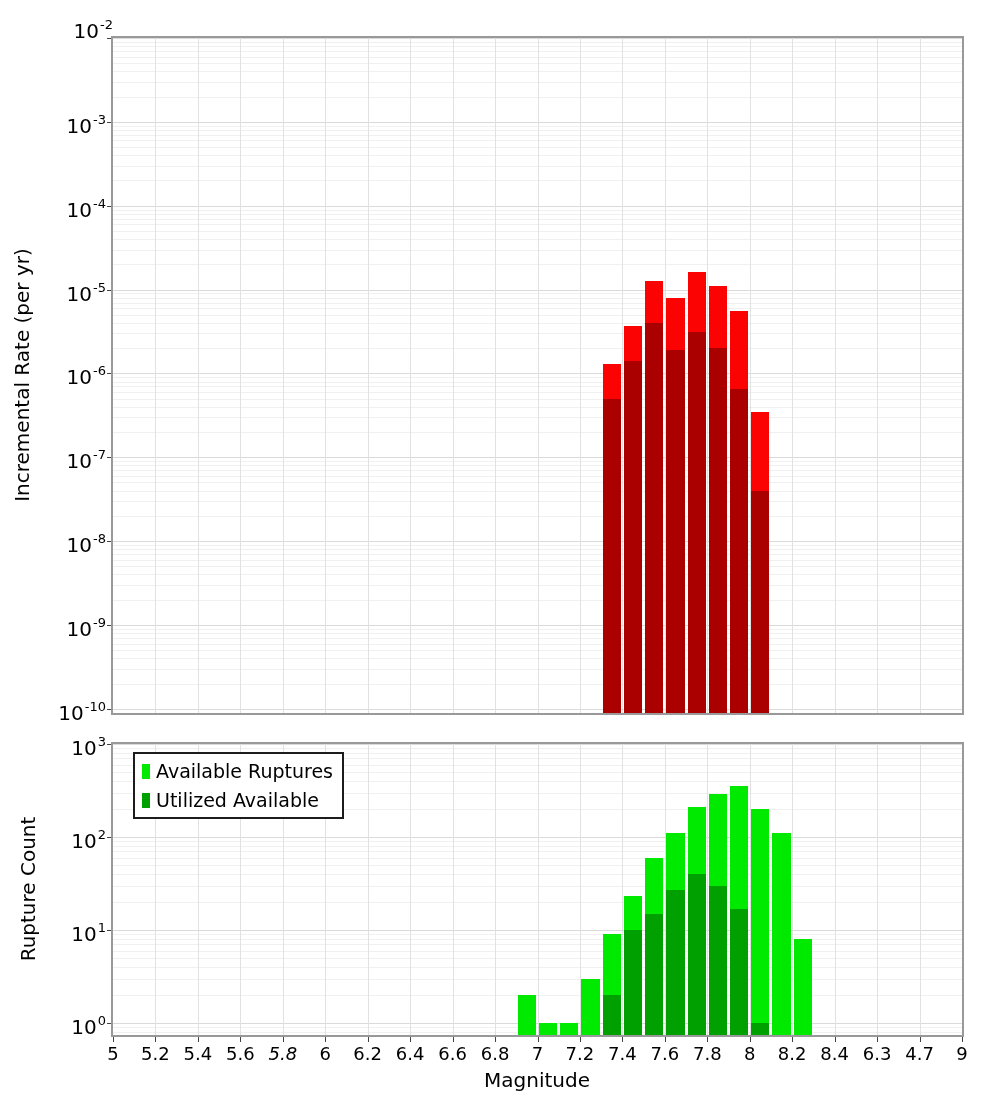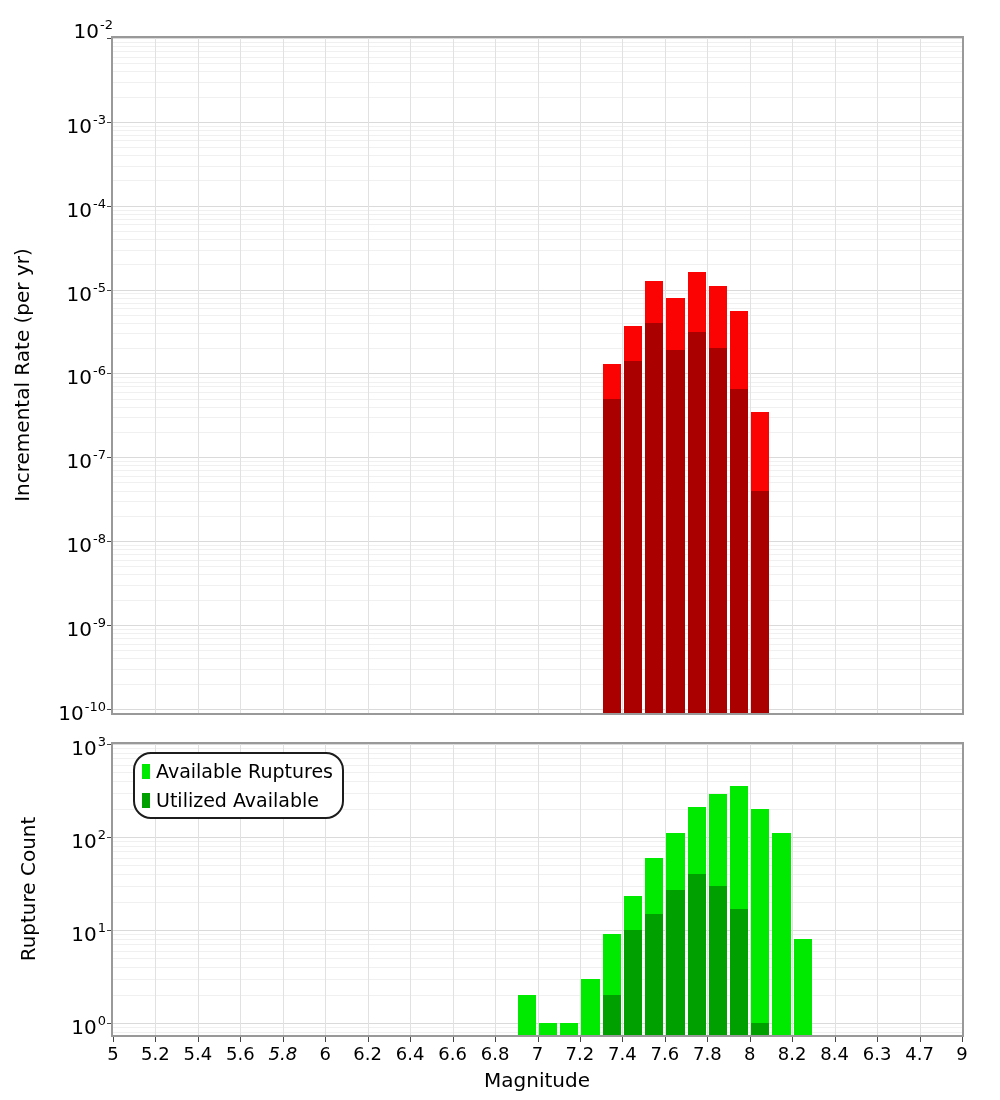--- a/index.html
+++ b/index.html
@@ -157,21 +157,21 @@
       <div class="bar" style="left: 532.125px; width: 18.225px; top: 284.92px; height: 390.08px; background: rgb(170, 0, 0);"></div>
       <div class="bar" style="left: 553.35px; width: 18.225px; top: 312.03px; height: 362.97px; background: rgb(170, 0, 0);"></div>
       <div class="bar" style="left: 574.575px; width: 18.225px; top: 294.203px; height: 380.797px; background: rgb(170, 0, 0);"></div>
       <div class="bar" style="left: 595.8px; width: 18.225px; top: 310.162px; height: 364.838px; background: rgb(170, 0, 0);"></div>
       <div class="bar" style="left: 617.025px; width: 18.225px; top: 351.091px; height: 323.909px; background: rgb(170, 0, 0);"></div>
       <div class="bar" style="left: 638.25px; width: 18.225px; top: 452.622px; height: 222.378px; background: rgb(170, 0, 0);"></div>
     </div>
 
   <div class="panel" id="panel-bottom" style="left:113px; top:744px; width:849px; height:291px;">
     <div class="panel-border"></div>
-    <div class="legend" style="top:8px; left:20px;border-radius:18px;">
+    <div class="legend" style="top:8px; left:20px;">
       <div class="legend-item">
         <span class="swatch" style="background: rgb(0, 234, 0);"></span>
         <span>Available Ruptures</span>
       </div>
       <div class="legend-item">
         <span class="swatch" style="background: rgb(0, 160, 0);"></span>
         <span>Utilized Available</span>
       </div>
     </div>
   <div class="gridline-h" style="top: 287.924px; background: rgb(240, 240, 240);"></div>

